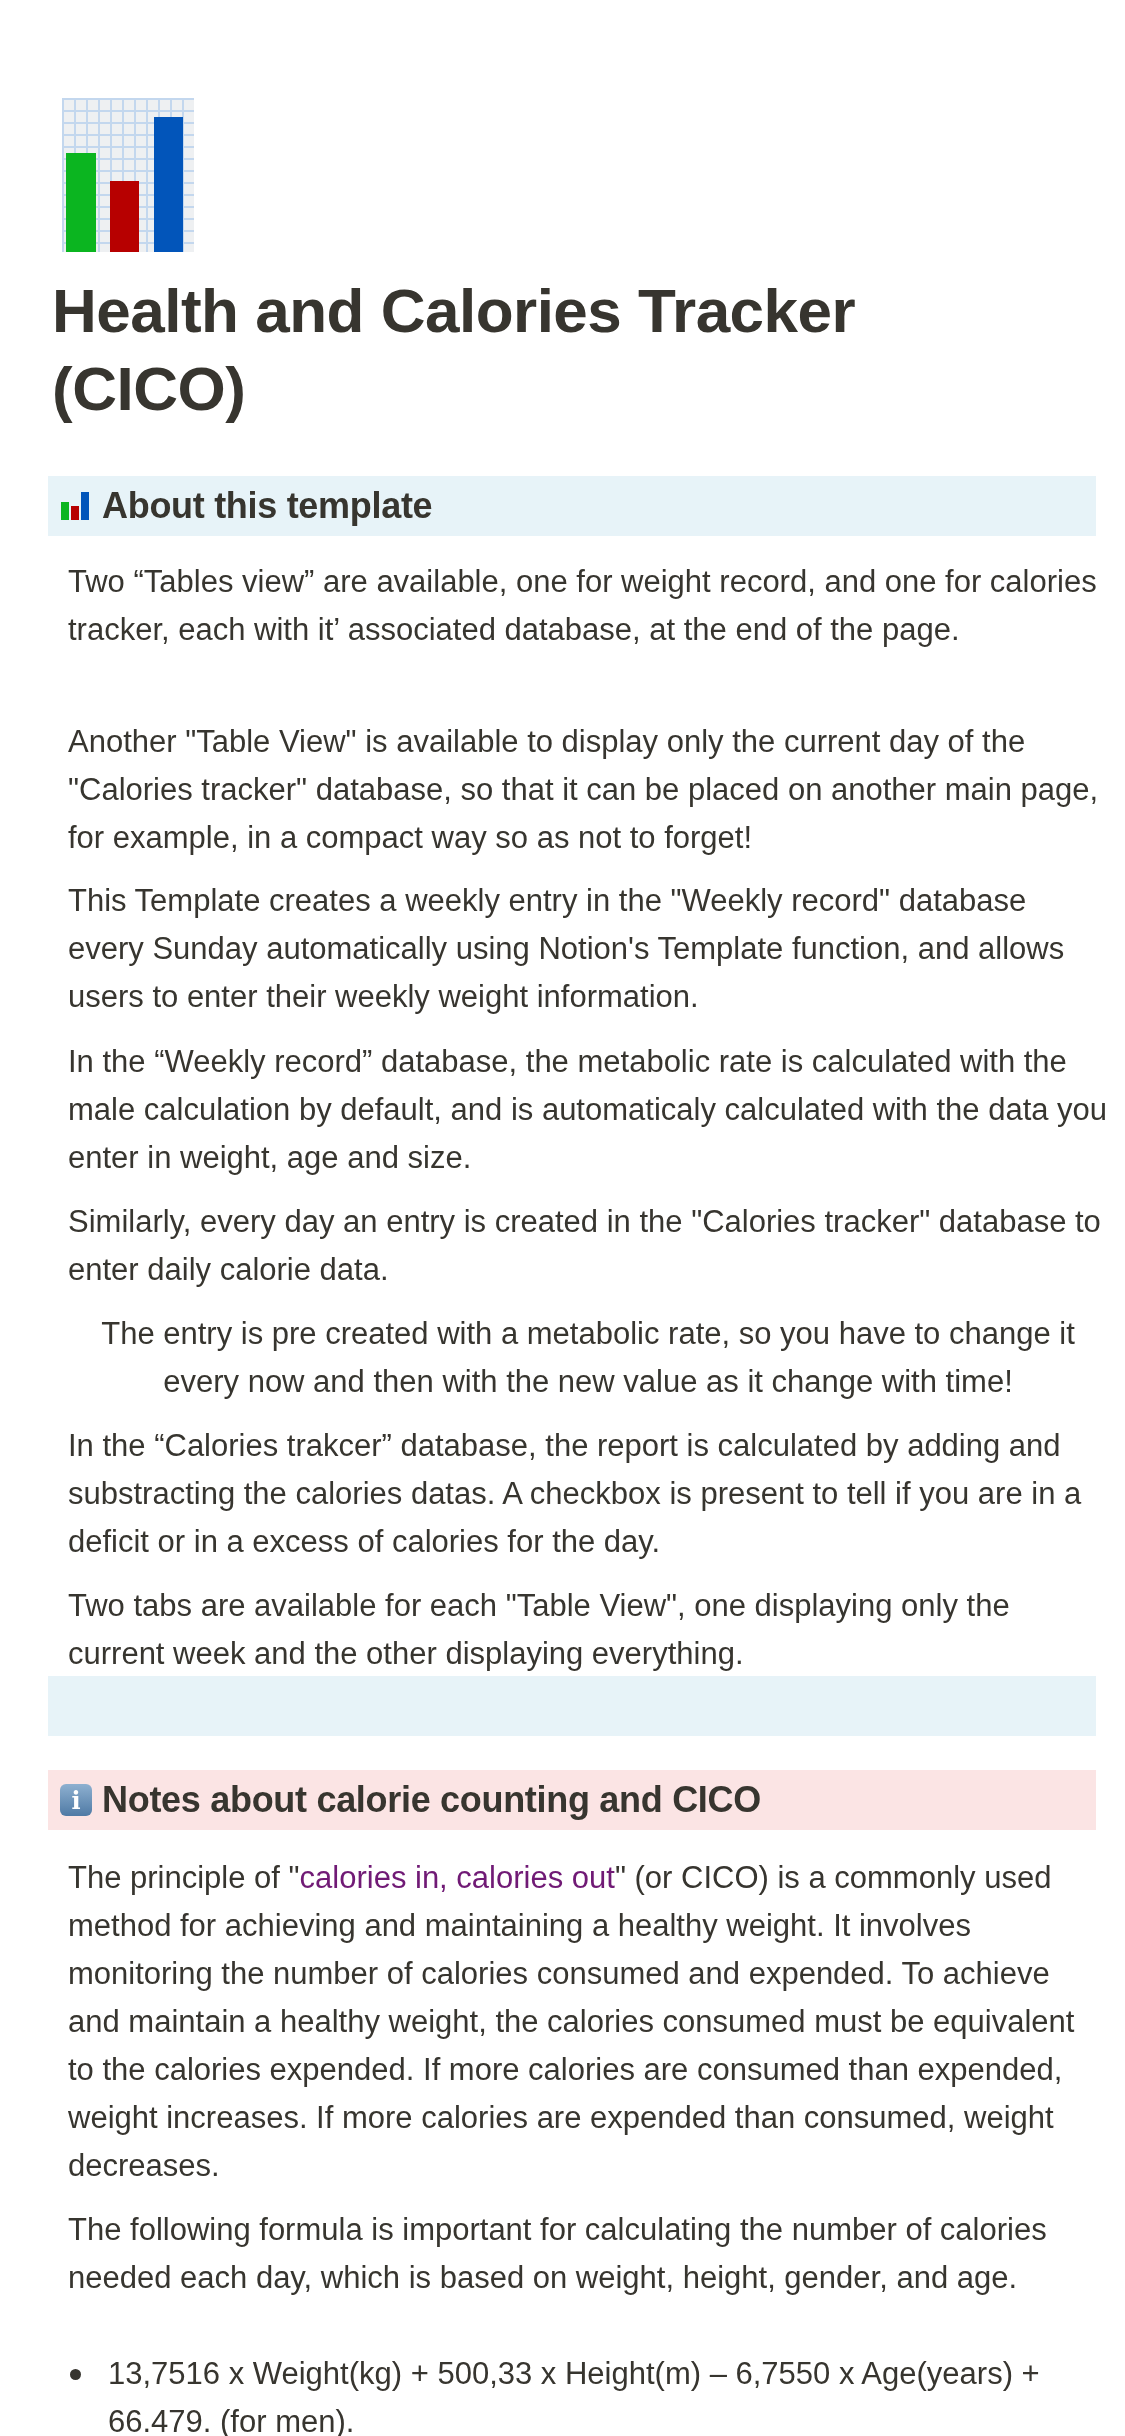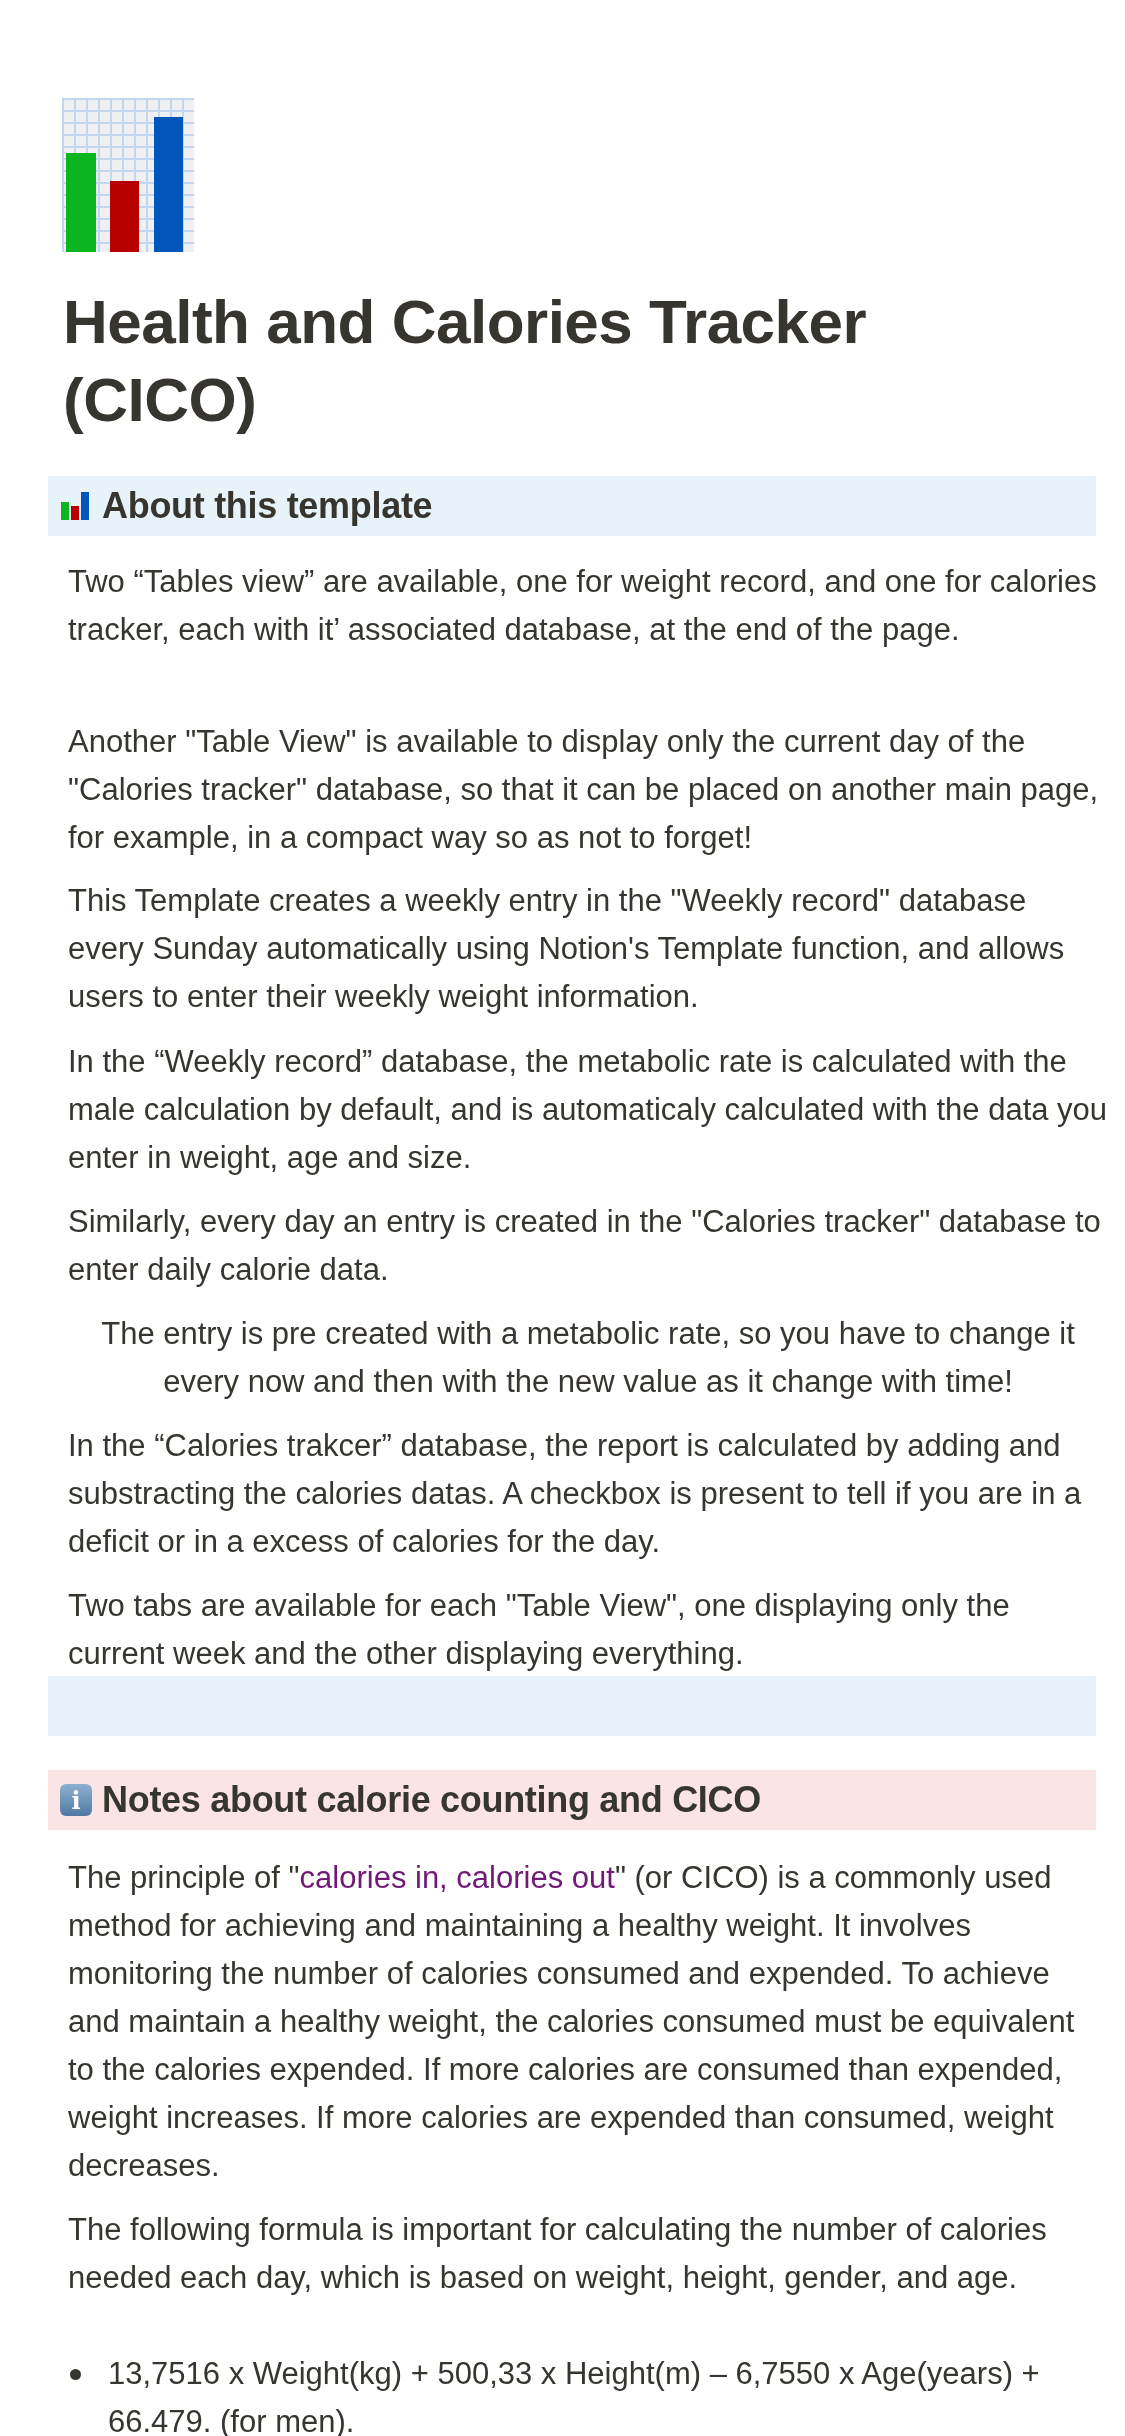--- a/index.html
+++ b/index.html
@@ -5,21 +5,21 @@
   html, body { margin: 0; padding: 0; background: #ffffff; }
   body { width: 1125px; height: 2436px; overflow: hidden; position: relative;
          font-family: "Liberation Sans", sans-serif; color: #37352f; }
   .page { position: absolute; left: 0; top: 0; width: 1125px; }
   .page-icon { position: absolute; left: 58px; top: 96px; width: 136px; height: 156px; }
   .chart-icon-grid { position: absolute; left: 4px; top: 2px; width: 132px; height: 154px;
      background-color: #eef0f2;
      background-image: linear-gradient(#c3d7ee 2px, transparent 2px), linear-gradient(90deg, #c3d7ee 2px, transparent 2px);
      background-size: 12px 12px; }
   .bar { position: absolute; bottom: 0; }
-  .title { position: absolute; left: 52px; top: 272px; width: 1000px; margin: 11px;
+  .title { position: absolute; left: 52px; top: 272px; width: 1000px; margin: 0;
      font-size: 62px; font-weight: bold; line-height: 78px; letter-spacing: -0.5px; color: #37352f; }
   .callout-head { position: absolute; left: 48px; width: 1048px; height: 60px; display: flex; align-items: center; }
   .callout-head .h-icon { width: 32px; height: 32px; margin-left: 12px; margin-right: 10px; position: relative; flex-shrink: 0; }
   .callout-head .h-text { font-size: 36px; font-weight: bold; letter-spacing: -0.3px; color: #37352f; }
   .blue { background: #e7f3f8; }
   .red { background: #fbe4e4; }
   .para { position: absolute; left: 52px; width: 1040px; margin: 16px; font-size: 31px; line-height: 48px; color: #37352f; }
   .red-text { color: #701a75; }
   .bullet { position: absolute; left: 52px; width: 1040px; font-size: 31px; line-height: 48px; }
   .bullet .dot { position: absolute; left: 18px; top: 19px; width: 11px; height: 11px; border-radius: 50%; background: #37352f; }

